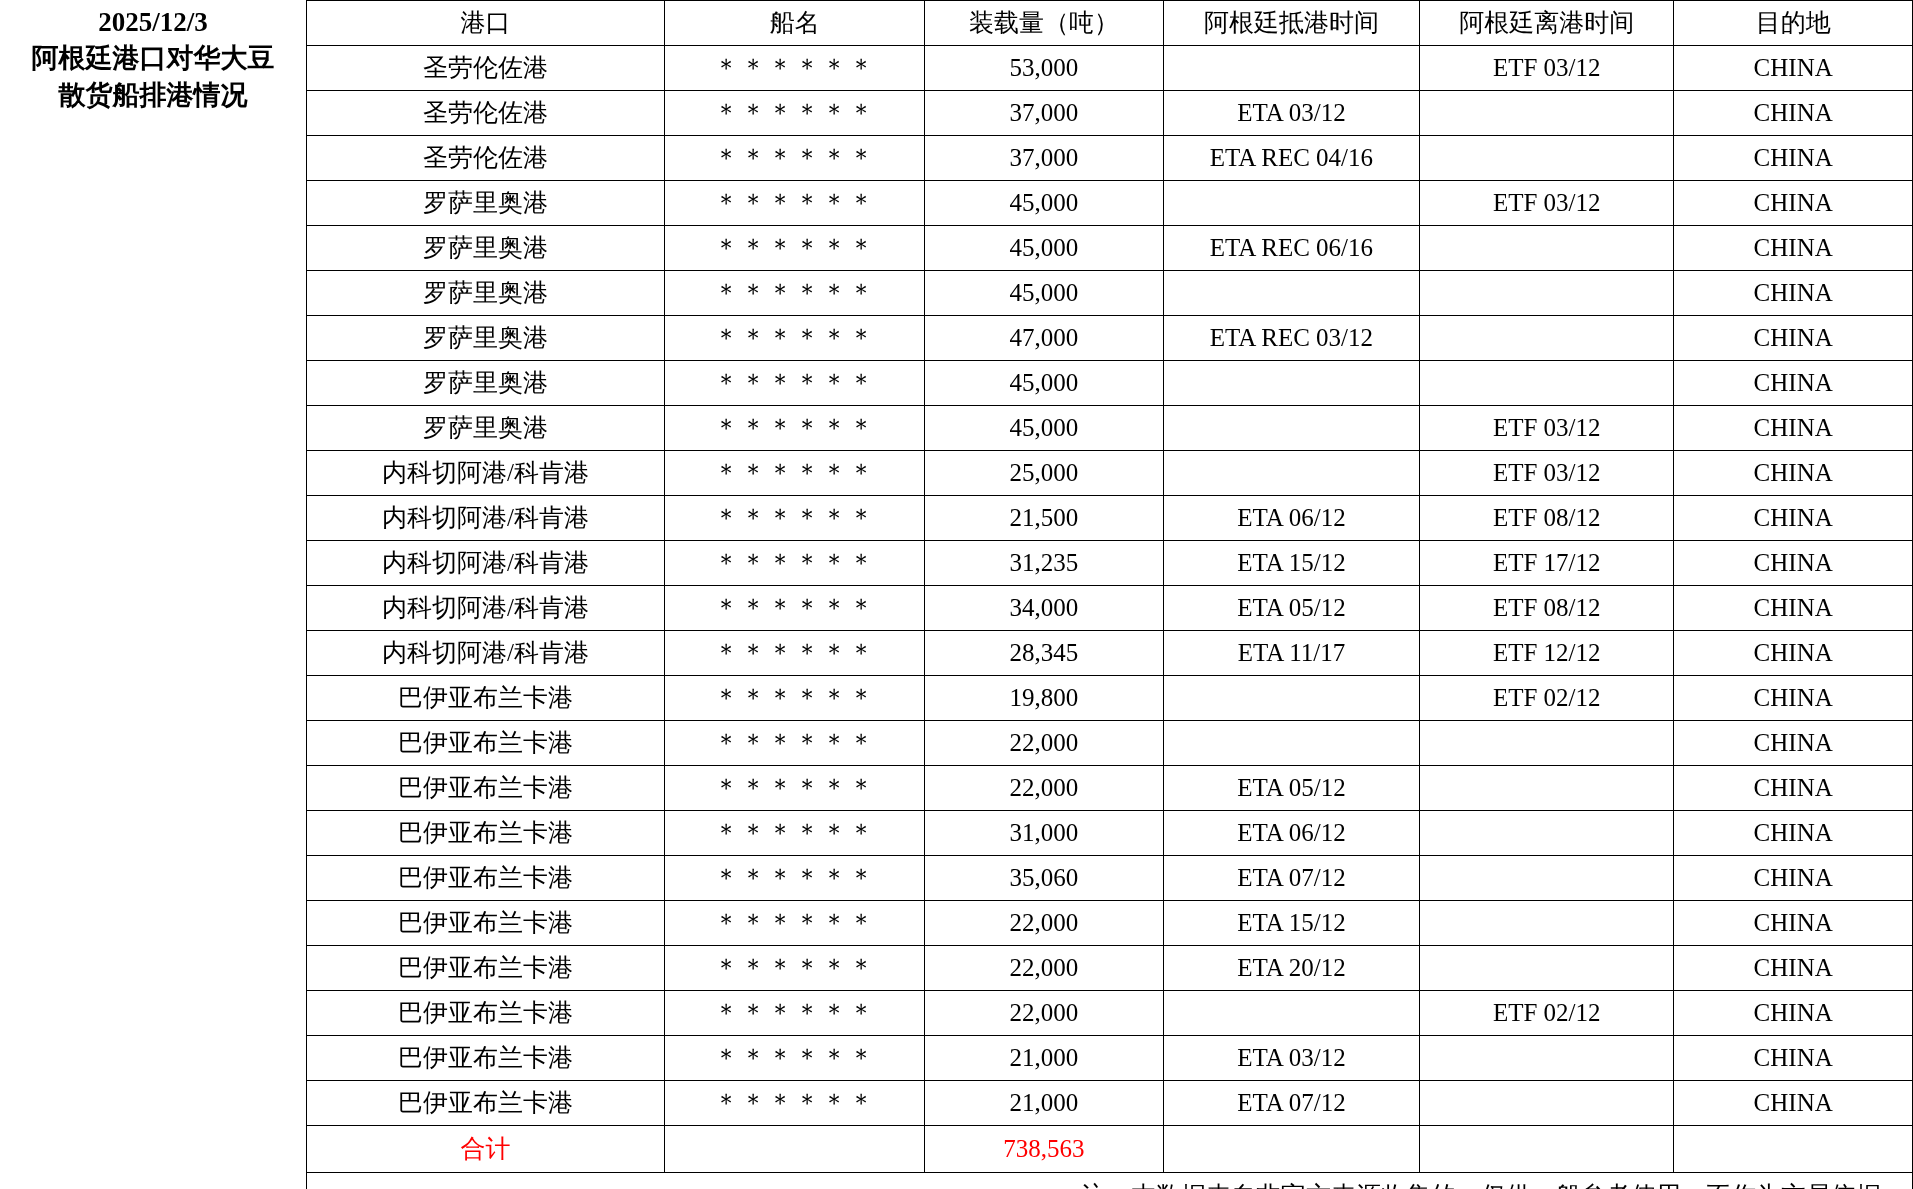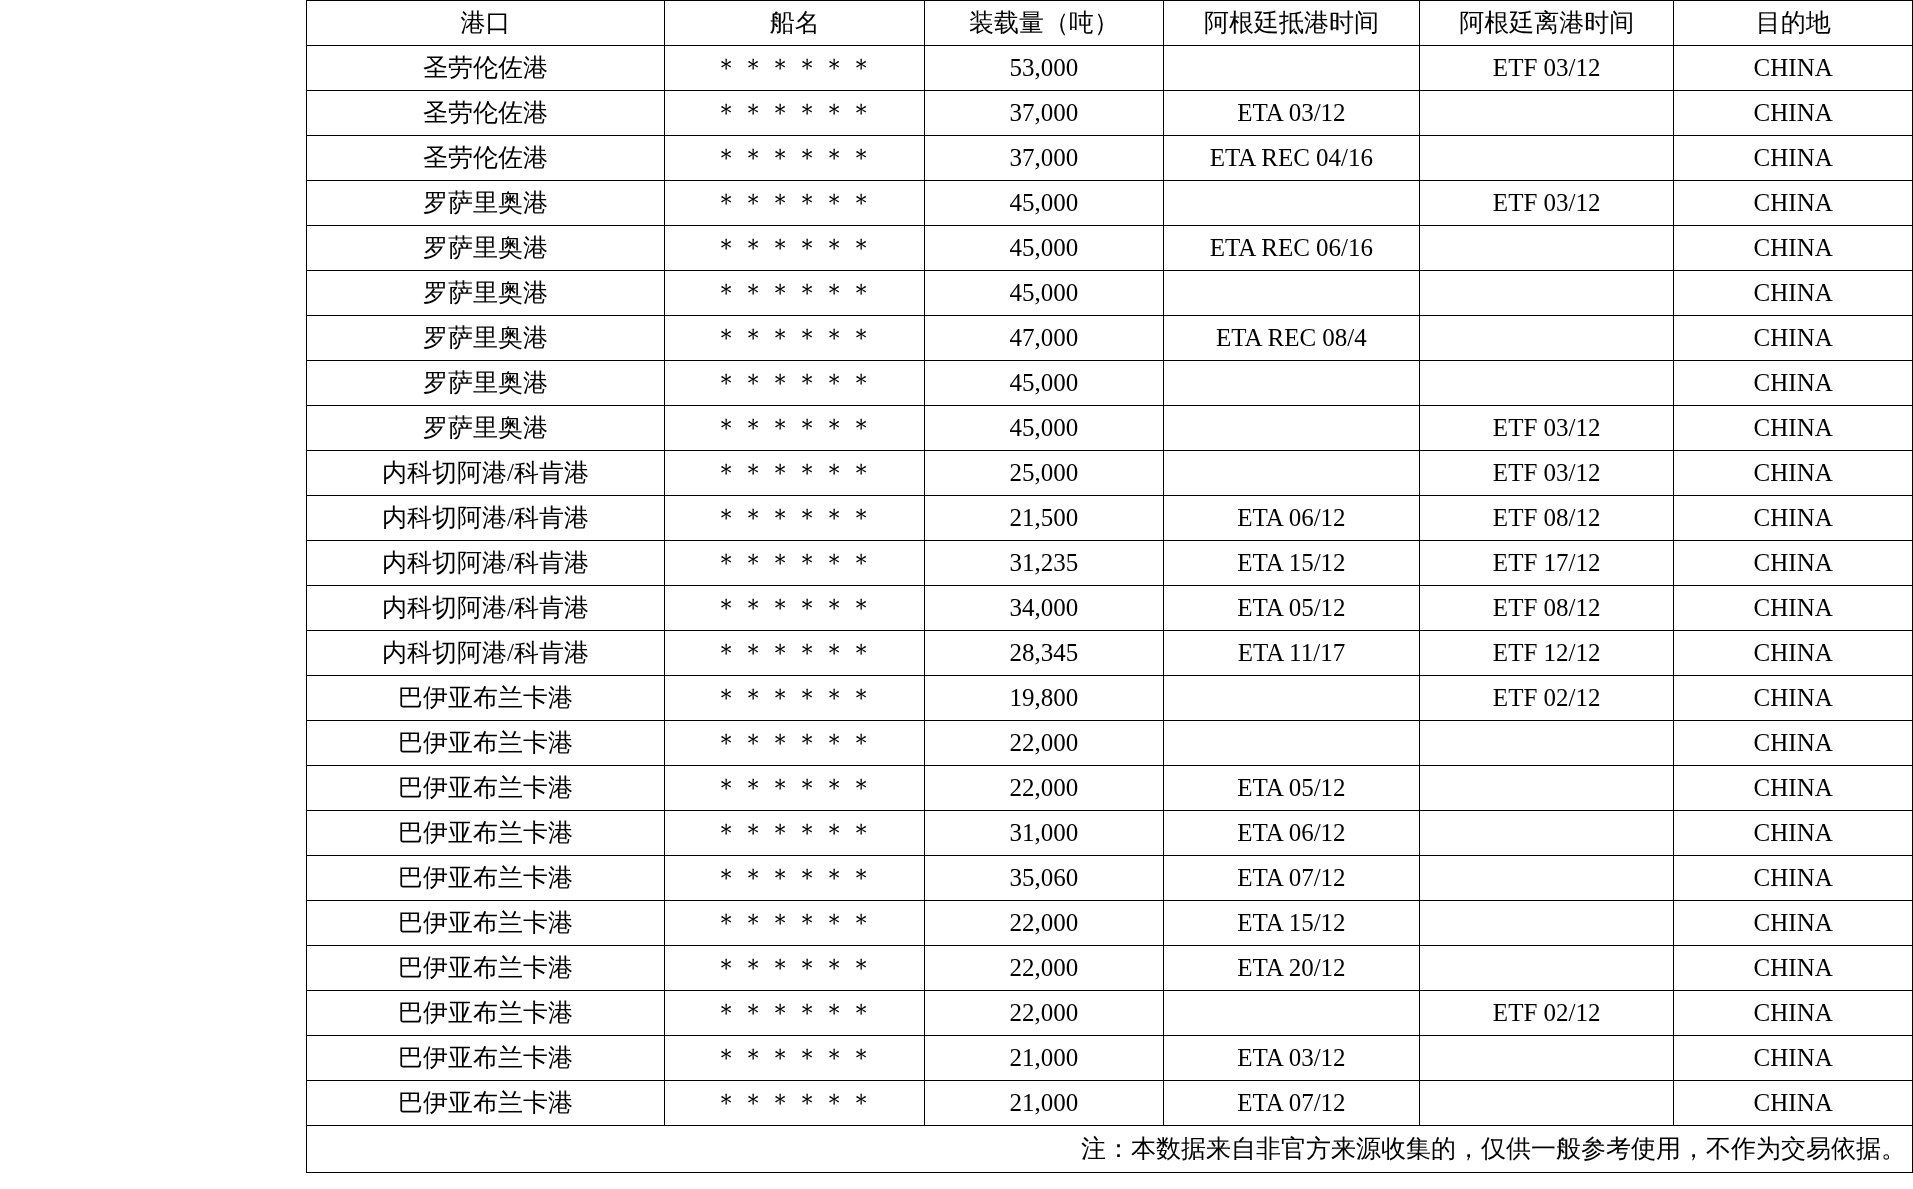--- a/index.html
+++ b/index.html
@@ -93,20 +93,27 @@
     padding-right: 6px;
     height: 46px;
   }
   .note-text { display: inline-block; }
 </style>
 </head>
 <body>
 
 <div class="sheet">
 
+  <div class="title-block">
+    <div class="title-inner">
+      <div>2025/12/3</div>
+      <div>阿根廷港口对华大豆</div>
+      <div>散货船排港情况</div>
+    </div>
+  </div>
 
   <table class="main">
     <colgroup>
       <col class="col-port">
       <col class="col-ship">
       <col class="col-qty">
       <col class="col-eta">
       <col class="col-etf">
       <col class="col-dest">
     </colgroup>
@@ -166,21 +173,21 @@
           <td class="ship">＊＊＊＊＊＊</td>
           <td>45,000</td>
           <td></td>
           <td></td>
           <td>CHINA</td>
         </tr>
         <tr>
           <td>罗萨里奥港</td>
           <td class="ship">＊＊＊＊＊＊</td>
           <td>47,000</td>
-          <td>ETA REC 08/4</td>
+          <td>ETA REC 03/12</td>
           <td></td>
           <td>CHINA</td>
         </tr>
         <tr>
           <td>罗萨里奥港</td>
           <td class="ship">＊＊＊＊＊＊</td>
           <td>45,000</td>
           <td></td>
           <td></td>
           <td>CHINA</td>
@@ -308,19 +315,27 @@
         <tr>
           <td>巴伊亚布兰卡港</td>
           <td class="ship">＊＊＊＊＊＊</td>
           <td>21,000</td>
           <td>ETA 07/12</td>
           <td></td>
           <td>CHINA</td>
         </tr>
       </tbody>
     <tfoot>
+      <tr class="total">
+        <td class="total-label">合计</td>
+        <td></td>
+        <td class="total-value">738,563</td>
+        <td></td>
+        <td></td>
+        <td></td>
+      </tr>
       <tr class="note">
         <td colspan="6"><span class="note-text">注：本数据来自非官方来源收集的，仅供一般参考使用，不作为交易依据。</span></td>
       </tr>
     </tfoot>
   </table>
 
 </div>
 
 </body></html>

